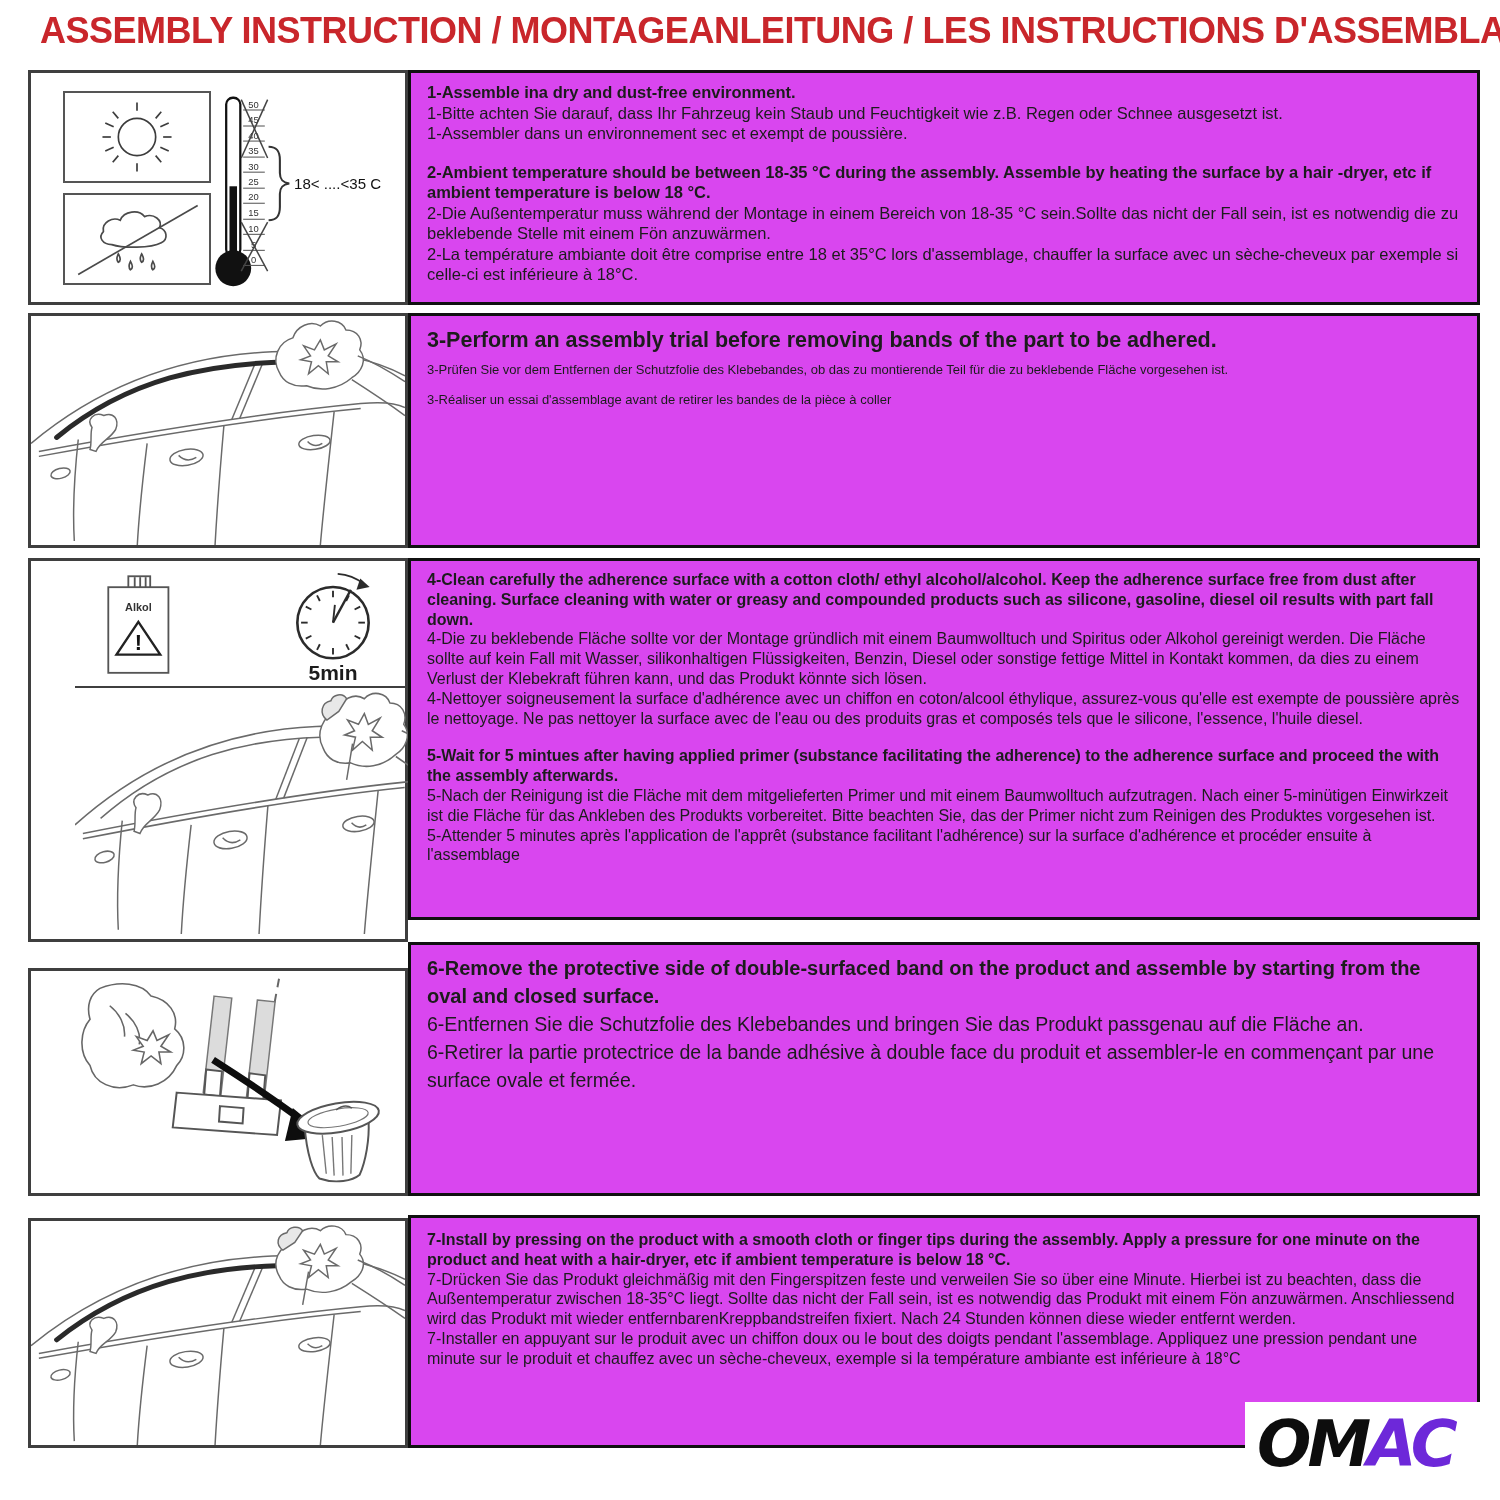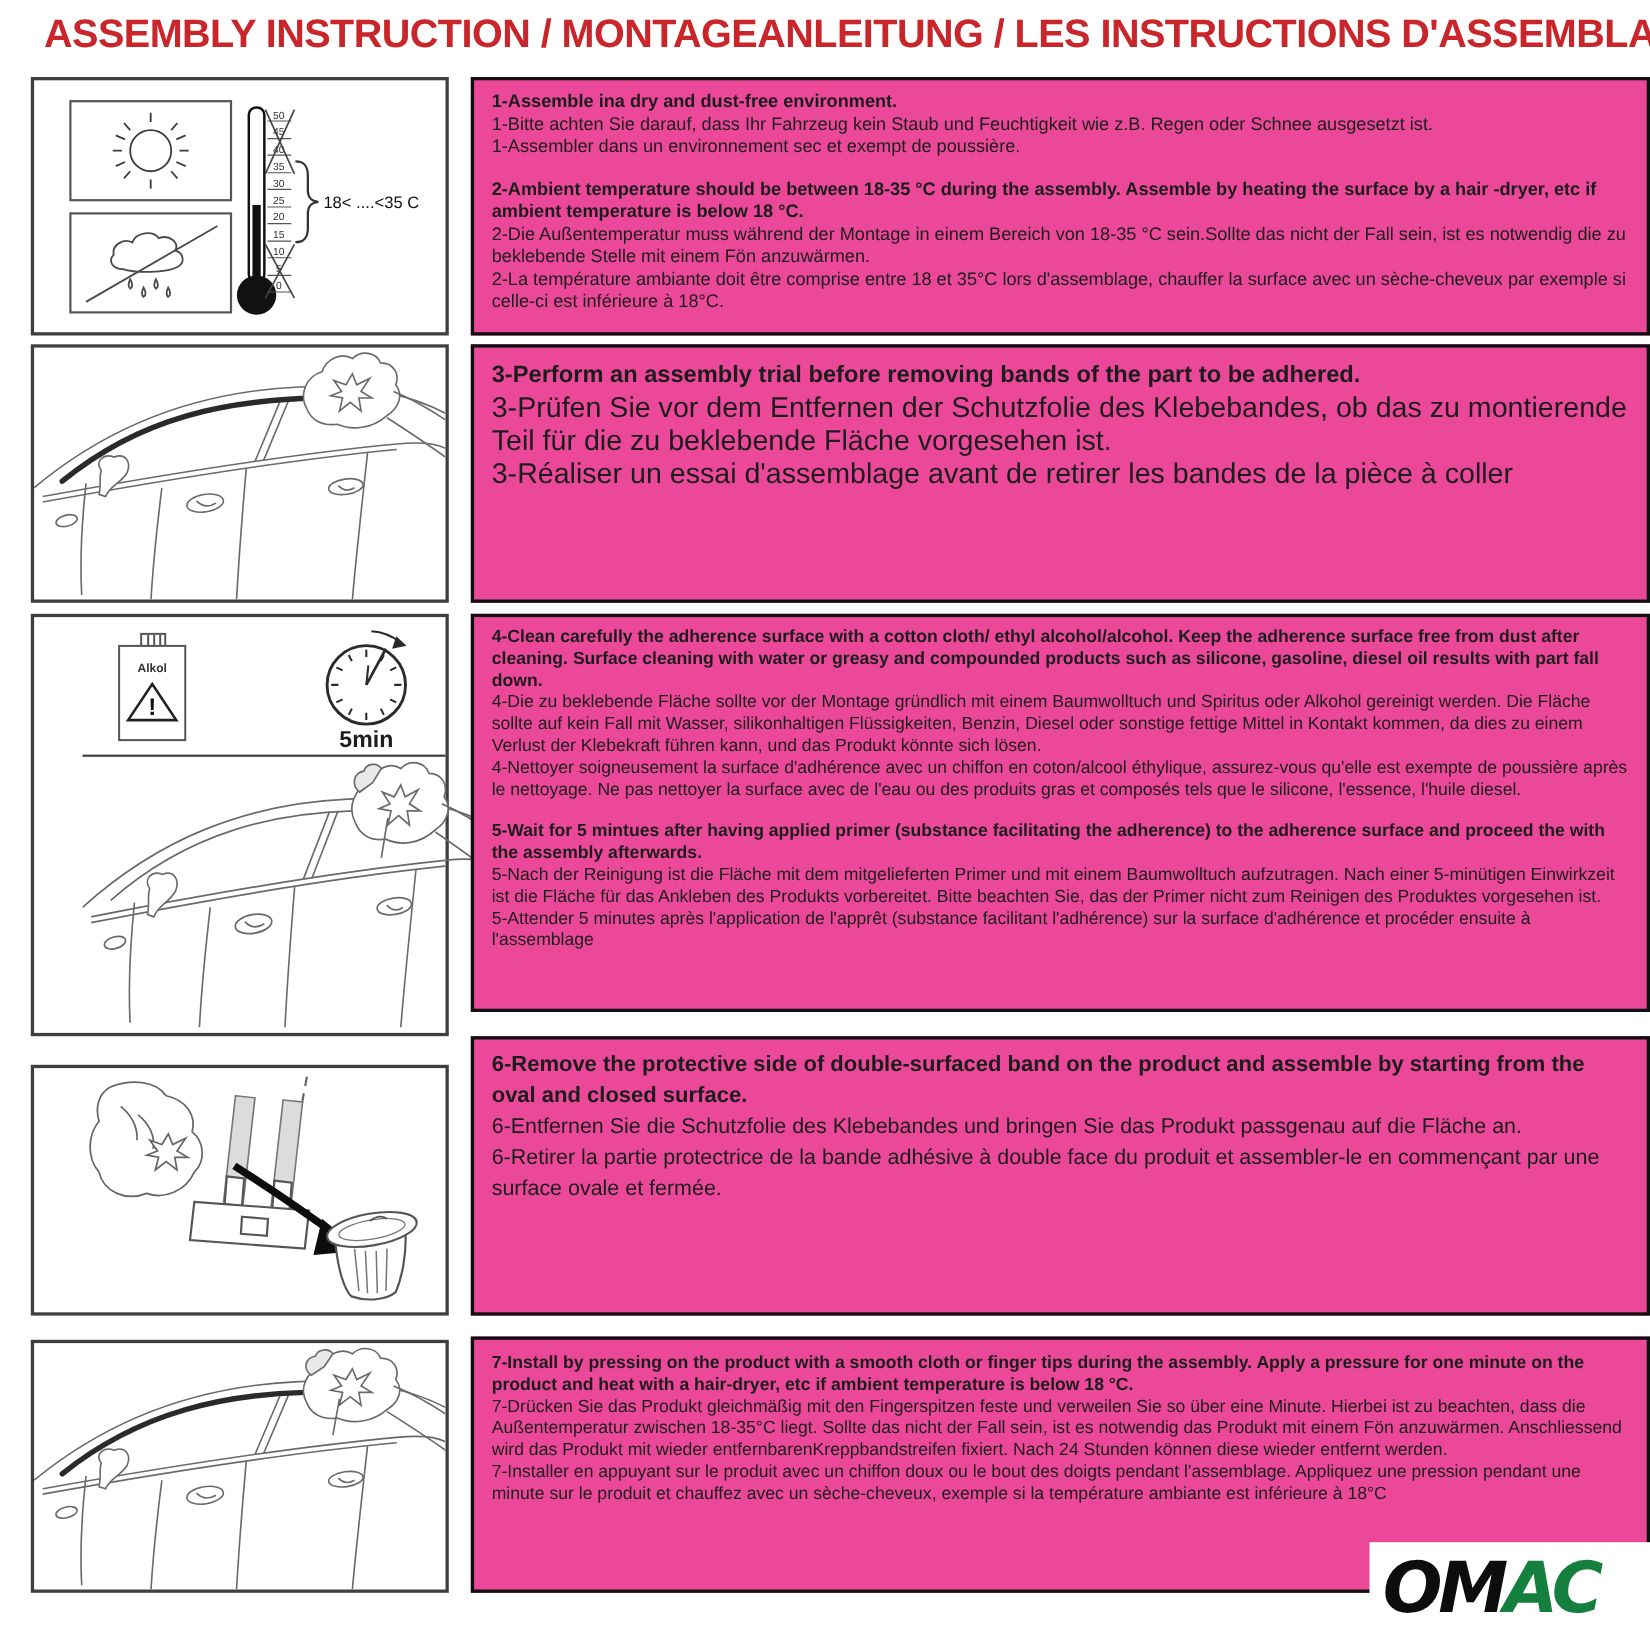--- a/index.html
+++ b/index.html
@@ -11,42 +11,42 @@
   .title {
     position:absolute; left:40px; top:10px; width:1430px;
     font-size:36px; line-height:42px; font-weight:bold; color:#c9262b;
     letter-spacing:-0.5px; white-space:nowrap;
   }
   .lbox {
     position:absolute; left:28px; width:380px; background:#fff;
     border:3px solid #3f3f3f;
   }
   .rbox {
-    position:absolute; left:428px; width:1072px; background:#ec4899;
+    position:absolute; left:408px; width:1072px; background:#d946ef;
     border:3px solid #101010;
   }
   .r1 { top:70px;  height:235px; }
   .r2 { top:313px; height:235px; }
   .r3l{ top:558px; height:384px;padding-left:44px; }
   .r3r{ top:558px; height:362px; }
   .r4l{ top:968px; height:228px; }
   .r4r{ top:942px; height:254px; }
   .r5l{ top:1218px; height:230px; }
   .r5r{ top:1215px; height:233px; }
 
   .tb { padding:9px 16px 6px 16px; }
   .tb p { margin:0; }
   .tb .b { font-weight:bold; }
   .gap { margin-top:18px; }
 
   .dense  { font-size:16.5px; line-height:20.5px; }
   .dense3 { font-size:16px;   line-height:19.8px; }
   .big    { display:flex; flex-direction:column; justify-content:flex-start; height:100%; }
   .big .b   { font-size:21.5px; line-height:30px; }
-  .big p    { font-size:26px; line-height:30px; }
+  .big p    { font-size:13px; line-height:30px; }
   .big6 .b  { font-size:20px;   line-height:28px; }
   .big6 p   { font-size:19.5px; line-height:28px; }
 
   
   .envwrap { display:flex; height:100%; padding:14px 6px 10px 12px;margin-left:20px; }
   .weathercol { width:160px; display:flex; flex-direction:column; gap:10px; margin-top:4px; }
   .weatherbox { border:2.5px solid #555; height:92px; background:#fff;
                 display:flex; align-items:center; justify-content:center; }
 
   
@@ -58,21 +58,21 @@
 
   
   .logo {
     position:absolute; right:0px; top:1402px; width:255px; height:84px;
     background:#fff; display:flex; align-items:center; justify-content:flex-start;
     padding-left:12px; z-index:5;
     font-family:"DejaVu Sans", sans-serif; font-weight:bold;
     font-size:64px; letter-spacing:-4px; line-height:1;font-style:italic;
   }
   .logo .lb { color:#0d0d0d; }
-  .logo .lr { color:#15803d; }
+  .logo .lr { color:#6d28d9; }
 
   svg { display:block; }
   text { font-family:"Liberation Sans", sans-serif; }
 </style>
 </head>
 <body>
 
 <div class="page">
 
   <div class="title">ASSEMBLY INSTRUCTION / MONTAGEANLEITUNG / LES INSTRUCTIONS D'ASSEMBLAGE</div>

